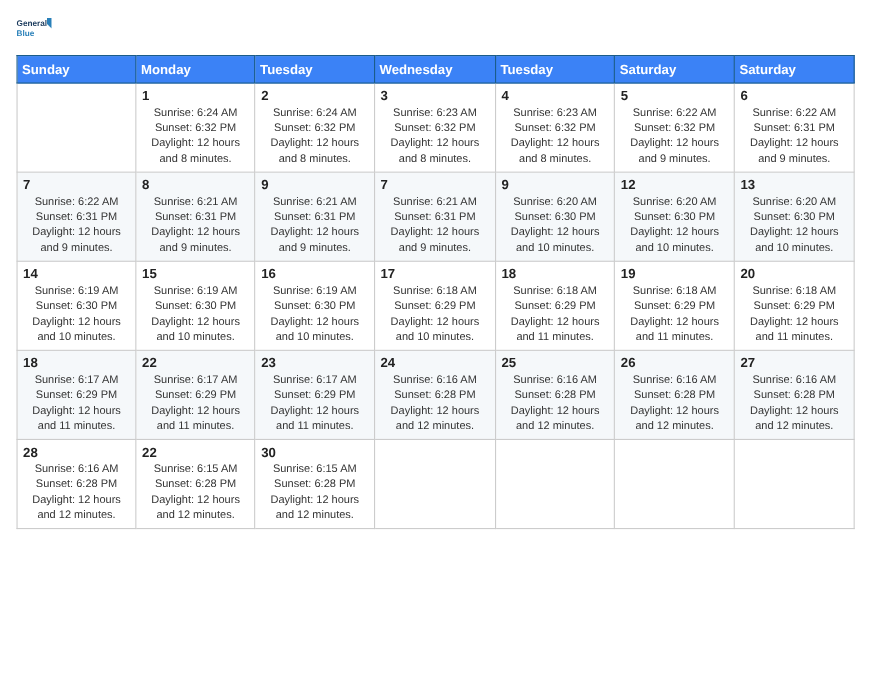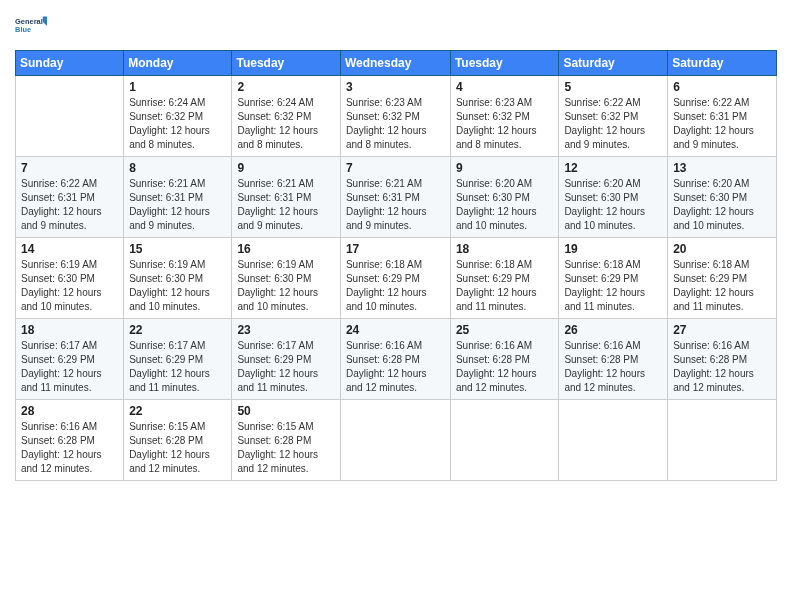--- a/index.html
+++ b/index.html
@@ -70,20 +70,21 @@
       font-weight: bold;
       font-size: 12px;
       color: #222;
       display: block;
       margin-bottom: 2px;
     }
     .day-info {
       font-size: 10px;
       color: #333;
       line-height: 1.4;
+      text-align: center;
     }
     .empty-cell {
       background: #f9f9f9;
     }
   </style>
 </head>
 <body>
 
 <div class="page">
   <div class="header">
@@ -320,21 +321,21 @@
 and 12 minutes.</div>
           </td>
           <td>
             <span class="day-number">22</span>
             <div class="day-info" style="white-space: pre-line;">Sunrise: 6:15 AM
 Sunset: 6:28 PM
 Daylight: 12 hours
 and 12 minutes.</div>
           </td>
           <td>
-            <span class="day-number">50</span>
+            <span class="day-number">30</span>
             <div class="day-info" style="white-space: pre-line;">Sunrise: 6:15 AM
 Sunset: 6:28 PM
 Daylight: 12 hours
 and 12 minutes.</div>
           </td>
           <td class="empty-cell"></td>
           <td class="empty-cell"></td>
           <td class="empty-cell"></td>
           <td class="empty-cell"></td>
         </tr>

